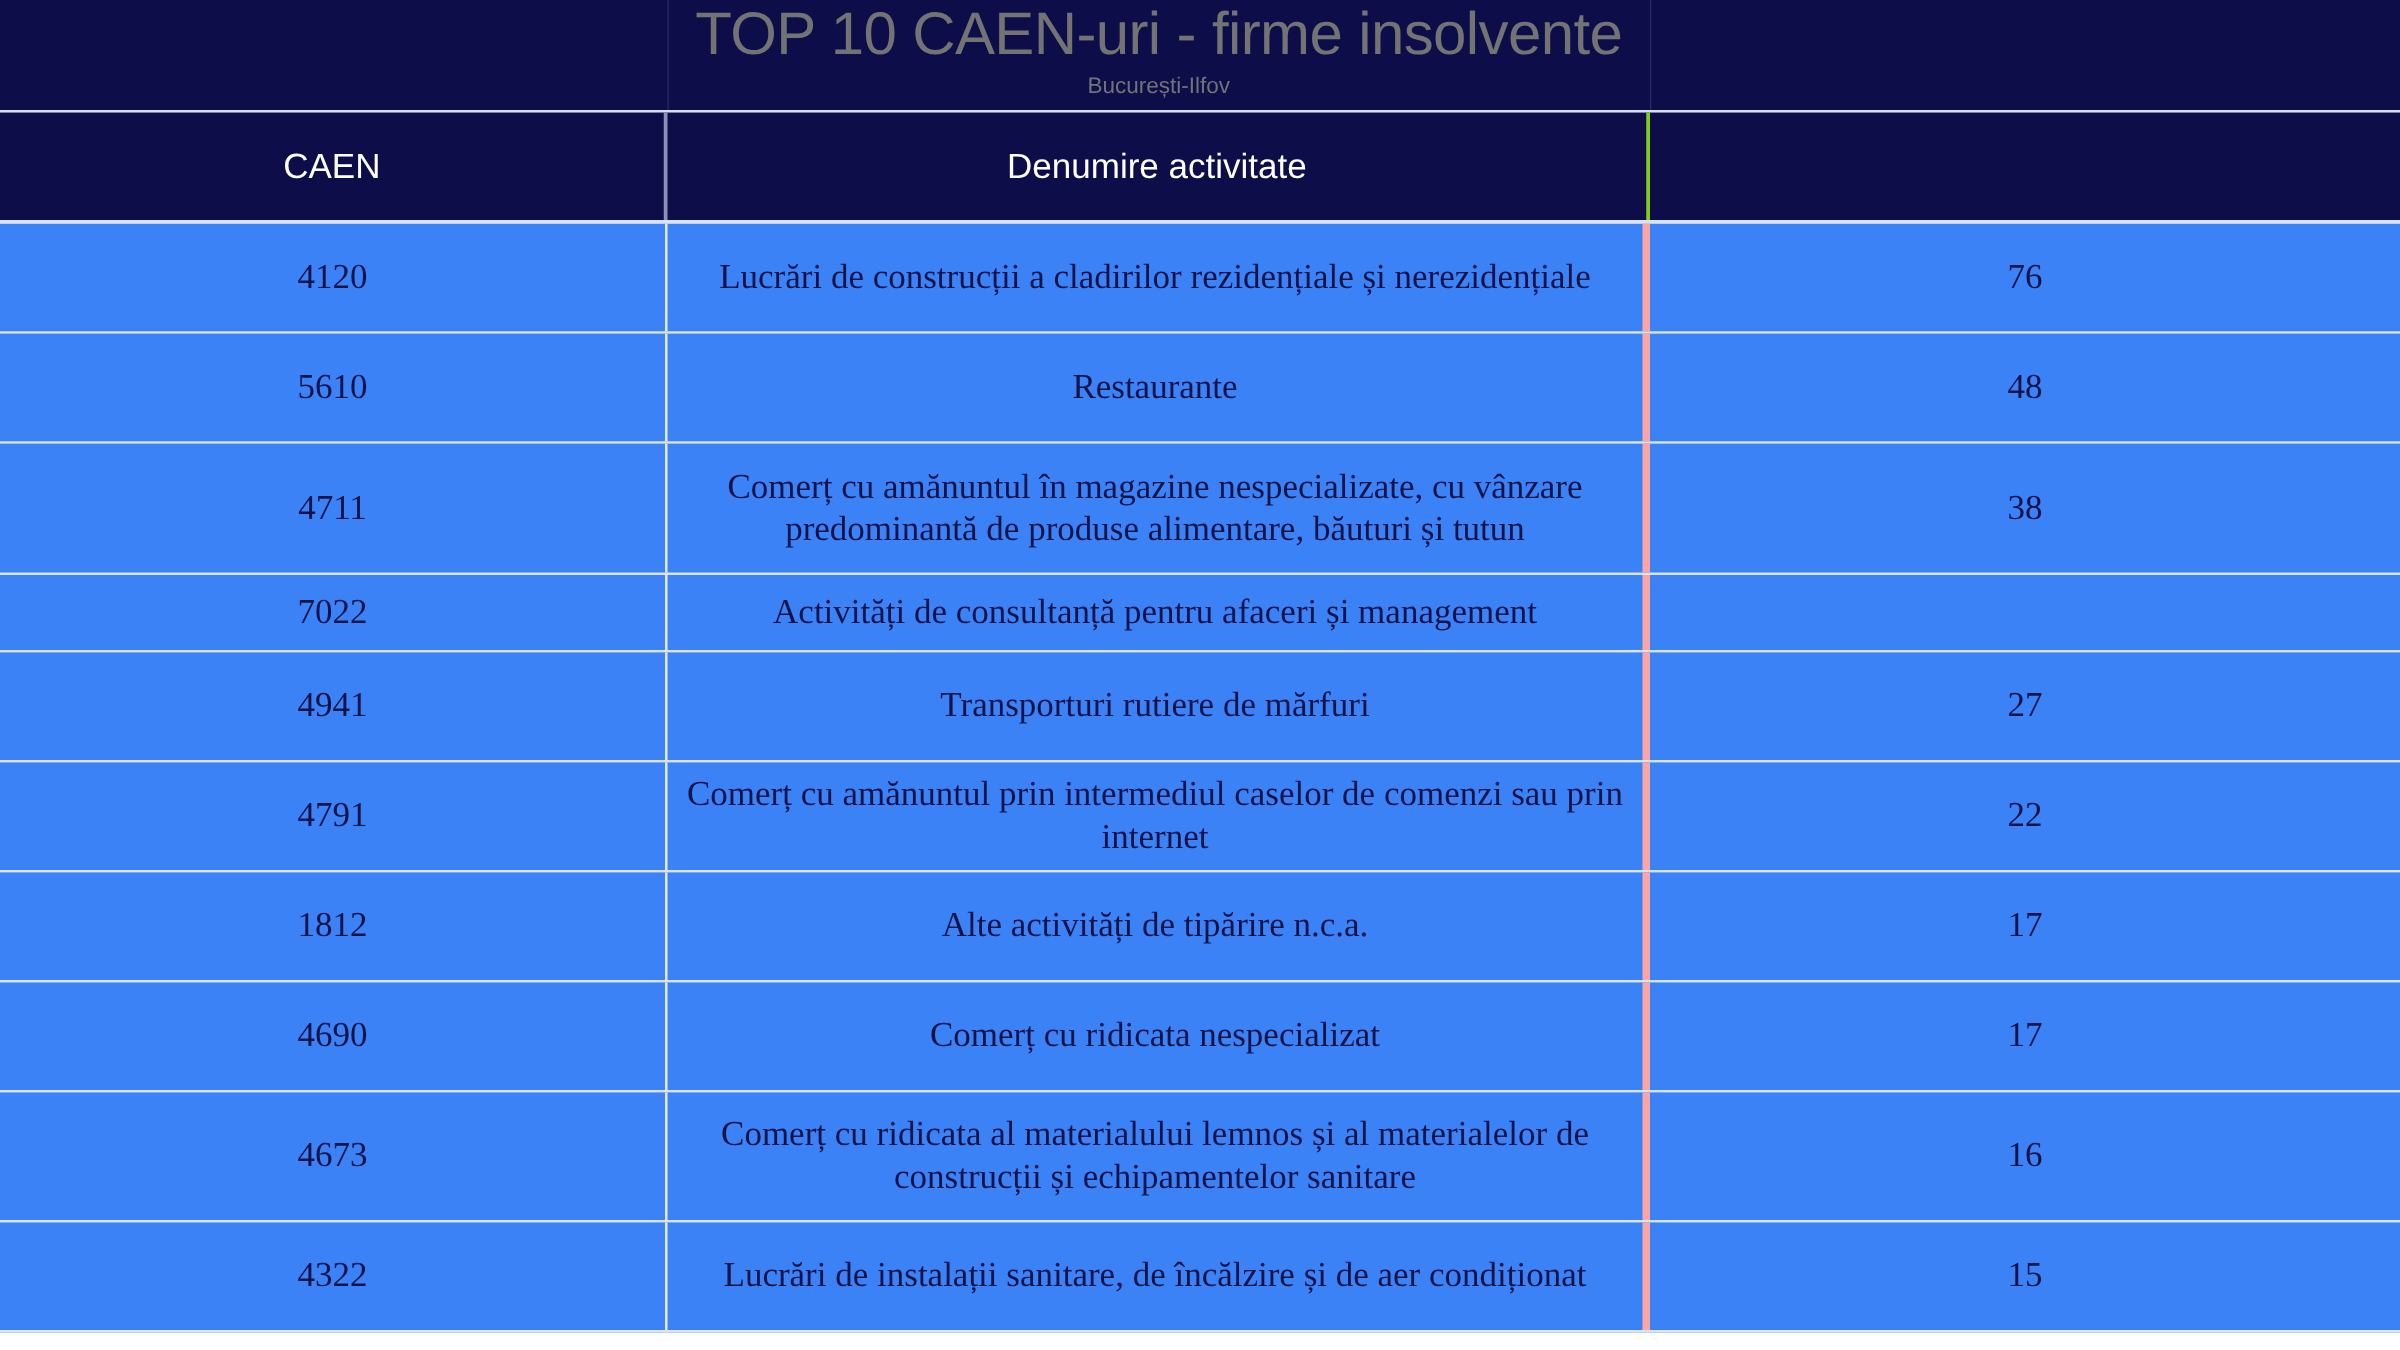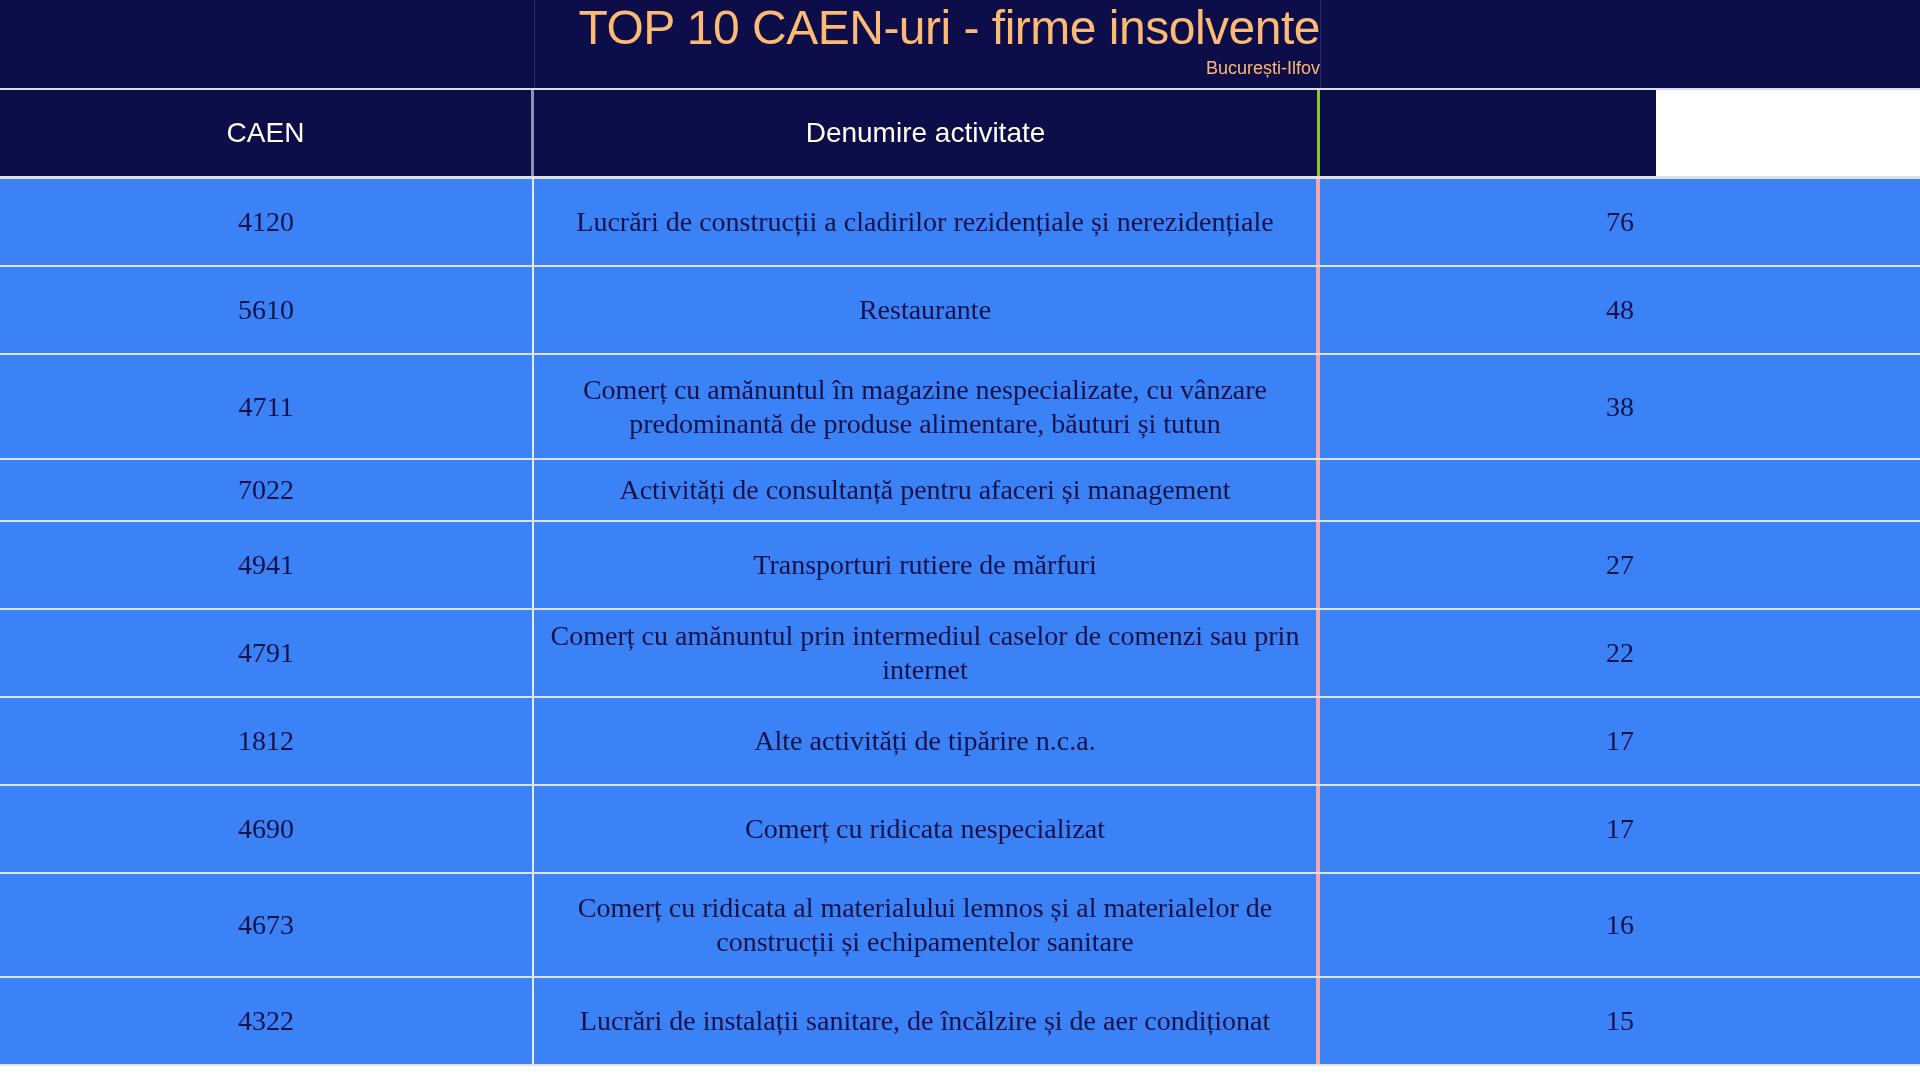--- a/index.html
+++ b/index.html
@@ -8,35 +8,35 @@
 
     .title-band {
       position: absolute; left: 0; top: 0; width: 1920px; height: 89px;
       background: #0d0d4a;
     }
     .title-band .vline {
       position: absolute; top: 0; height: 89px; width: 1px; background: #2a2a66;
     }
     .title-center {
       position: absolute; left: 534px; width: 786px; top: 0; height: 89px;
-      text-align: right; color: #fdba74;
+      text-align: center; color: #737373;
     }
     .title {
       font-size: 48px; line-height: 56px; padding-top: 0px; letter-spacing: -0.5px;
       white-space: nowrap;
     }
     .subtitle {
       font-size: 18px; line-height: 28px; margin-top: -2px; white-space: nowrap;
     }
     .hline-top {
       position: absolute; left: 0; top: 88px; width: 1920px; height: 2px; background: #d8dcec;
     }
 
     .col-header {
-      position: absolute; left: 0; top: 90px; width: 1656px; height: 86px;
+      position: absolute; left: 0; top: 90px; width: 1920px; height: 86px;
       background: #0d0d4a; display: flex;
     }
     .col-header .th {
       height: 86px; display: flex; align-items: center; justify-content: center;
       color: #ffffff; font-size: 28px;
     }
     .th.c1 { width: 534px; border-right: 3px solid #8e90b4; }
     .th.c2 { width: 786px; border-right: 3px solid #84cc16; }
     .th.c3 { flex: 1; }
 
@@ -45,21 +45,21 @@
       border-top: 3px solid #dde3ec;
     }
     .row {
       display: flex; border-bottom: 2px solid #dde3ec; background: #3b82f6; font-family: Liberation Serif, serif;
     }
     .row .td {
       display: flex; align-items: center; justify-content: center; text-align: center;
       font-size: 28px; line-height: 34px; color: #13134a;
     }
     .td.c1 { width: 534px; border-right: 2px solid #e6ebf2; }
-    .td.c2 { width: 786px; border-right: 4px solid #fca5a5; padding: 0 6px; }
+    .td.c2 { width: 786px; border-right: 6px solid #fca5a5; padding: 0 6px; }
     .td.c3 { flex: 1; }
   </style>
 </head>
 <body>
 
 <div class="title-band">
   <div class="vline" style="left:534px"></div>
   <div class="vline" style="left:1320px"></div>
   <div class="title-center">
     <div class="title">TOP 10 CAEN-uri - firme insolvente</div>

